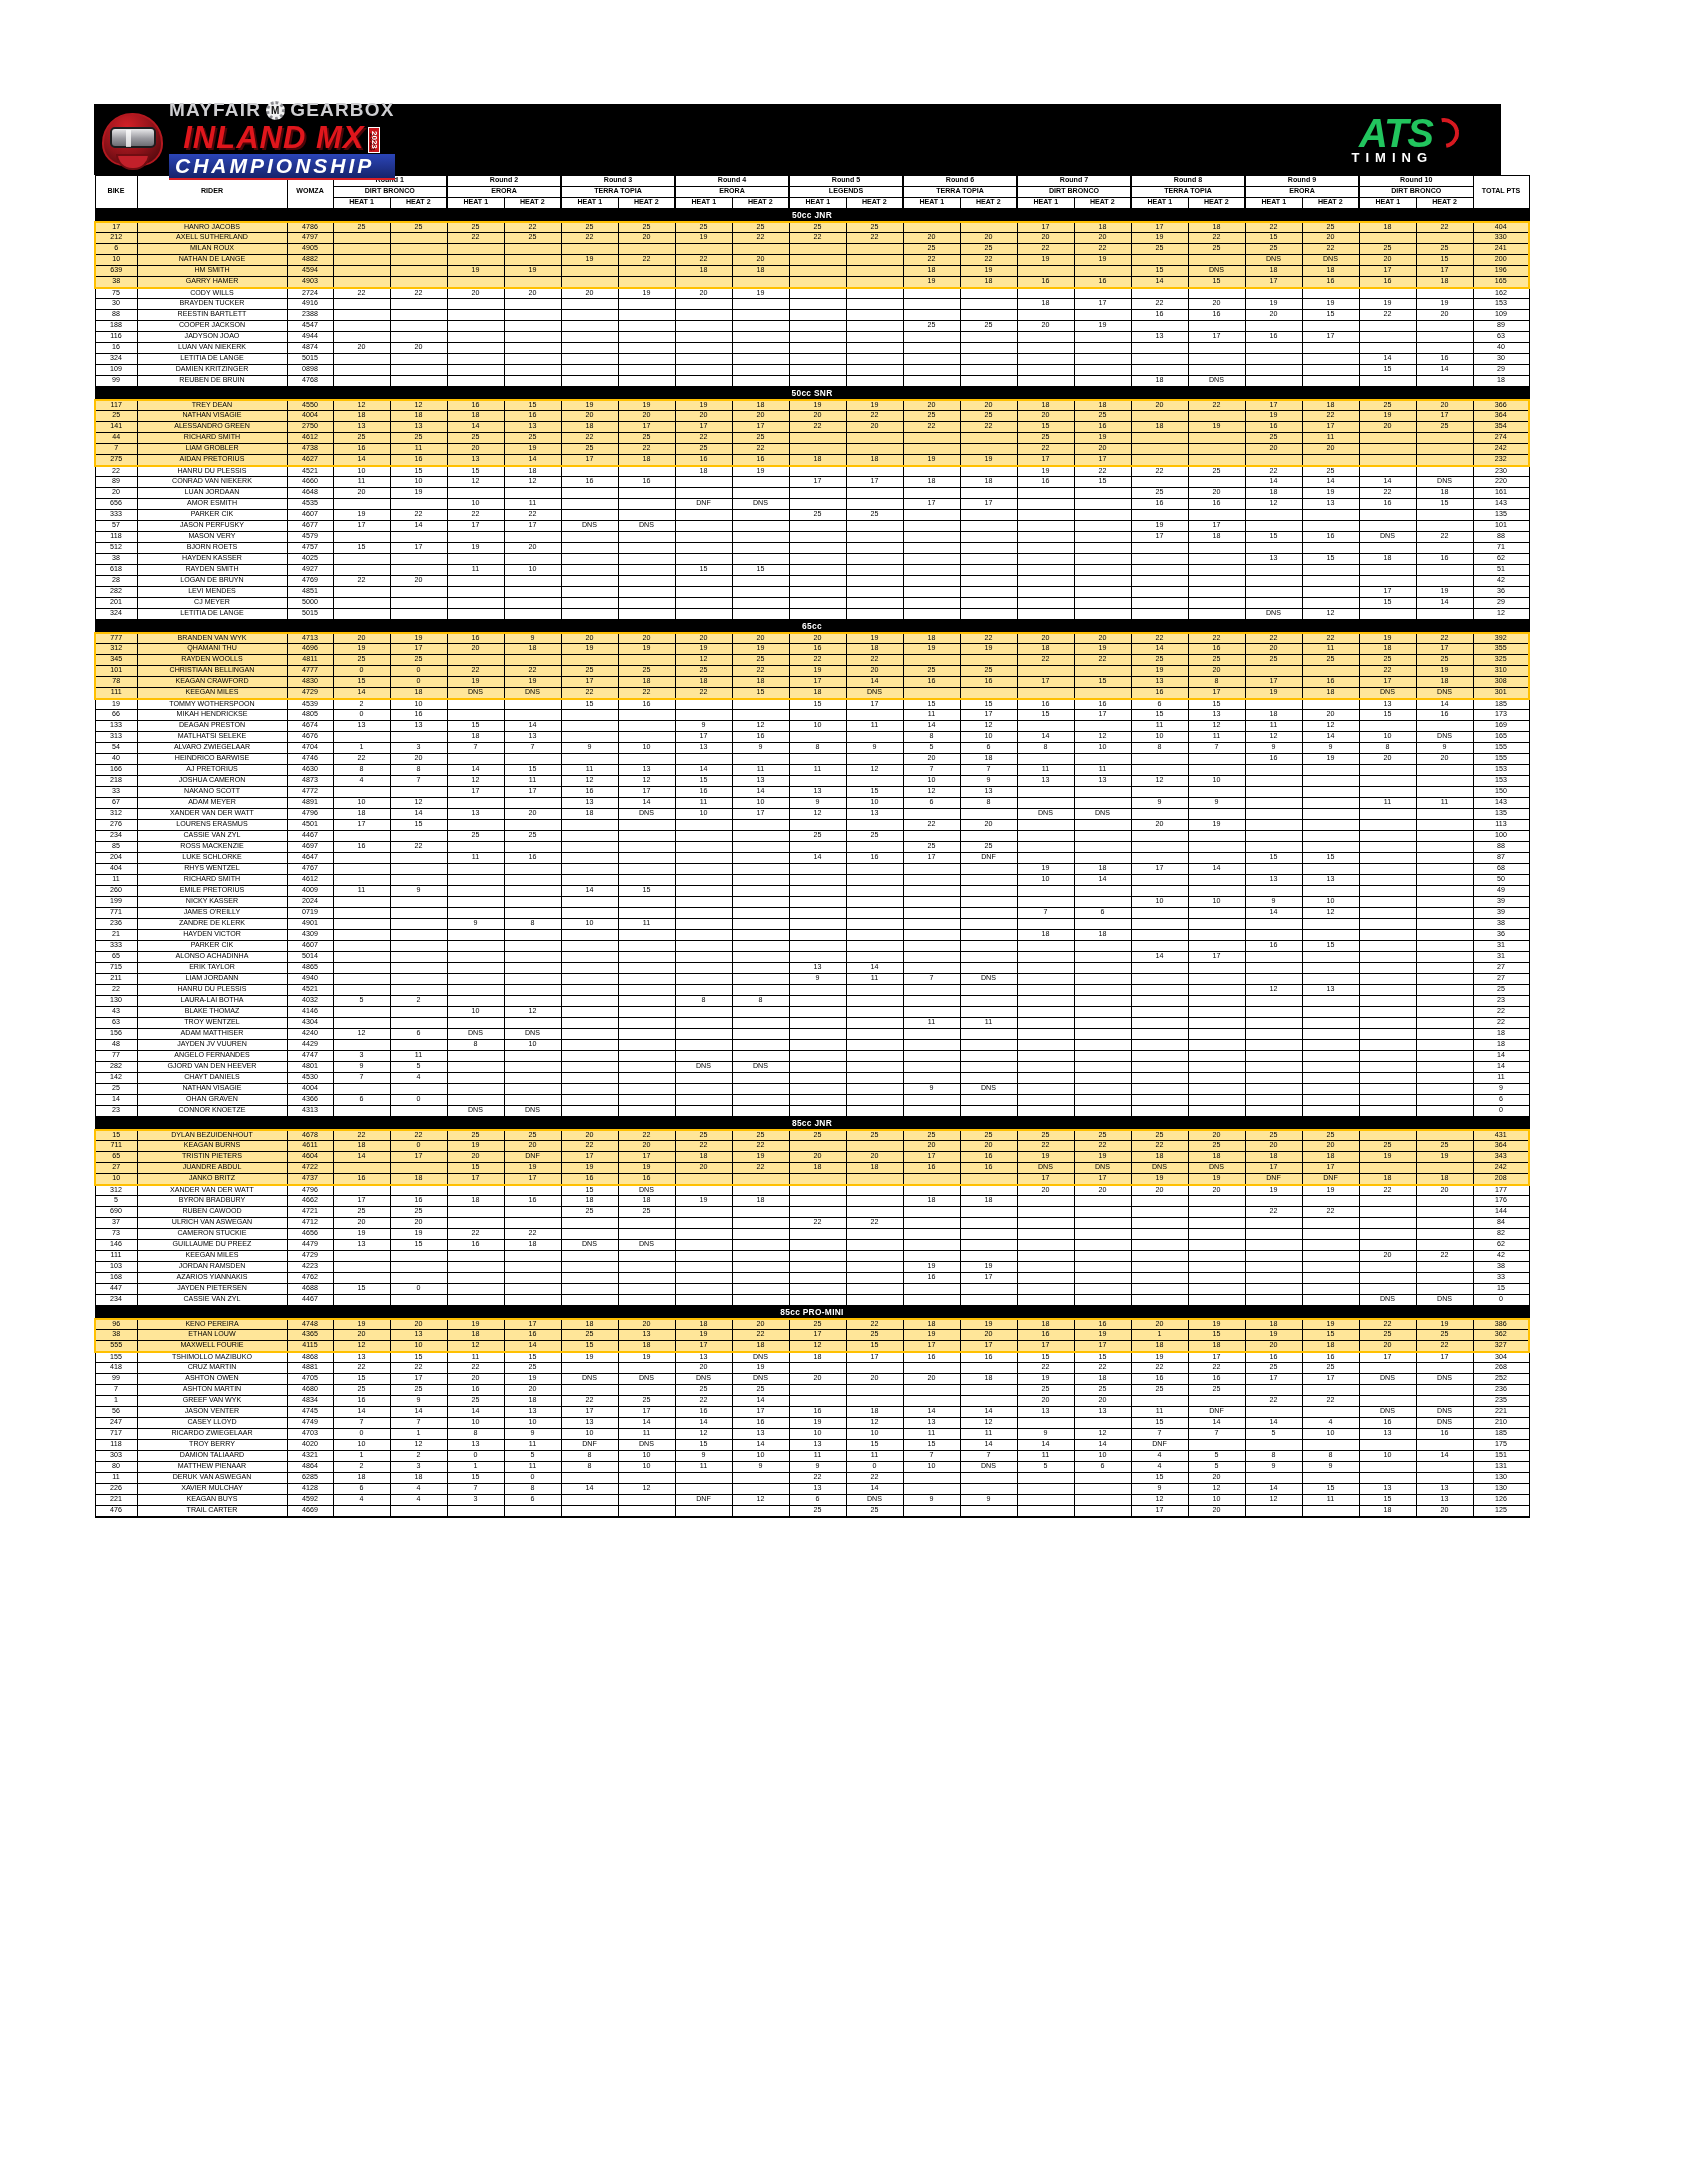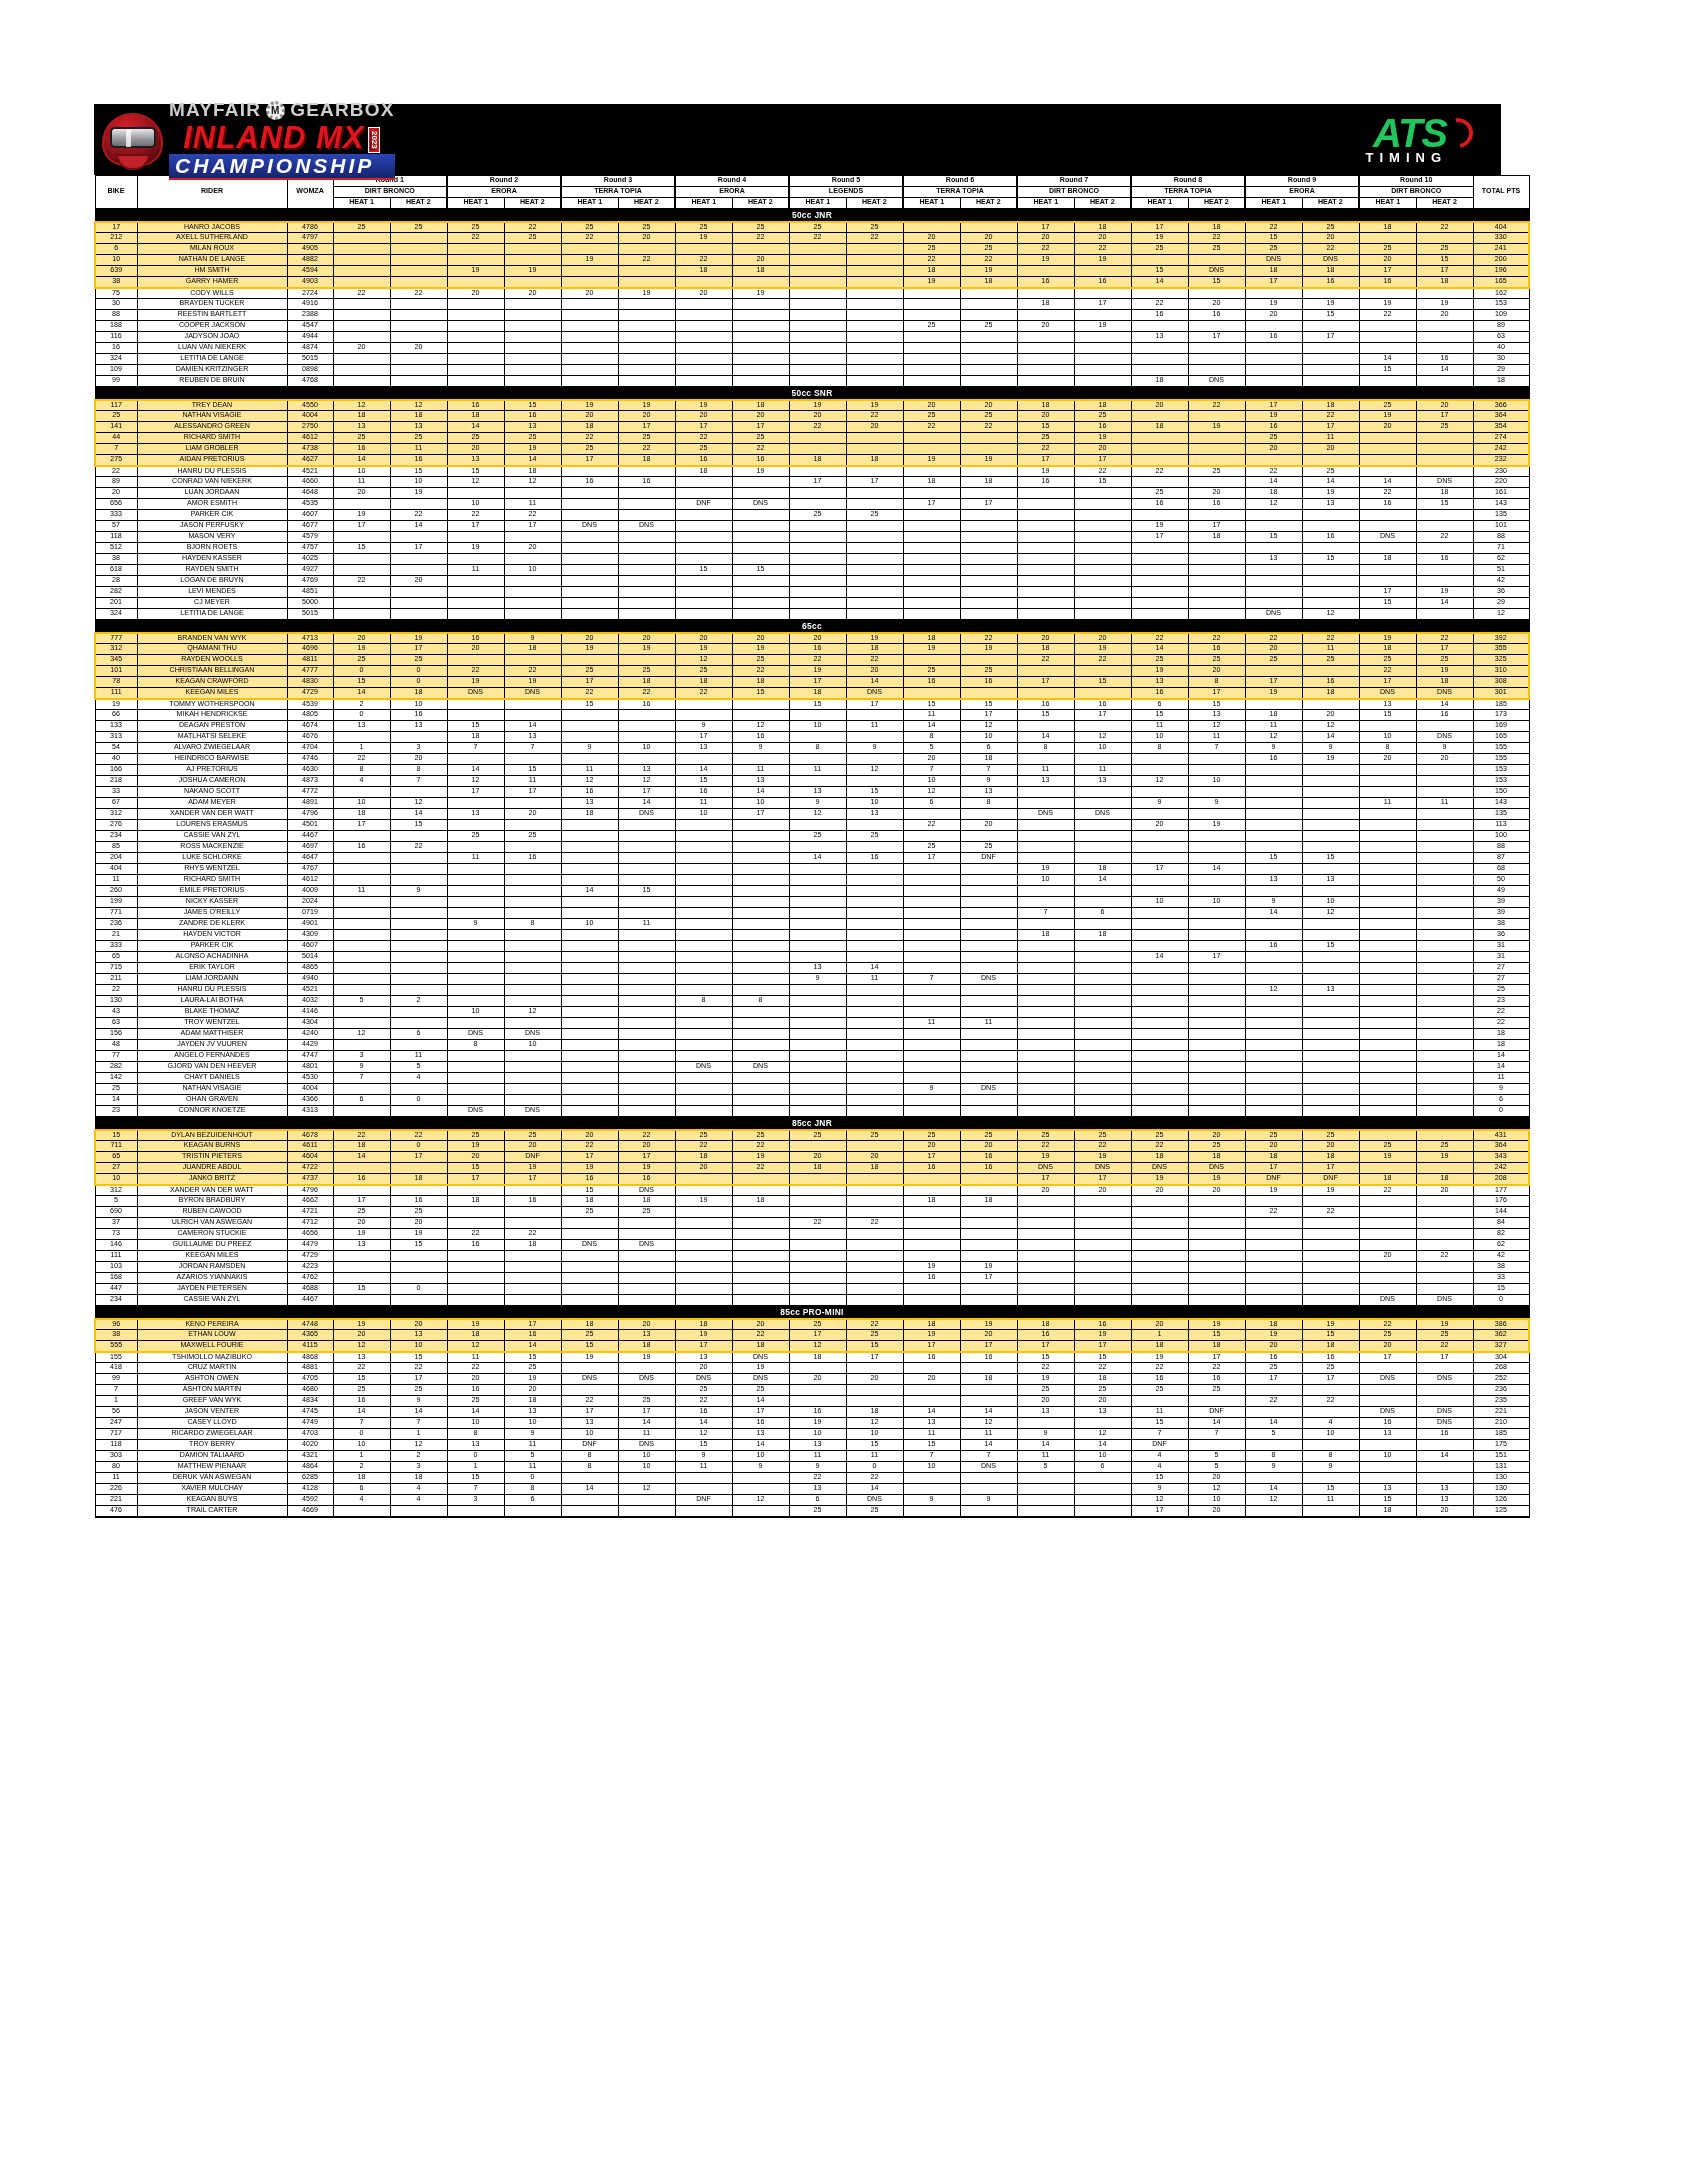--- a/index.html
+++ b/index.html
@@ -17,21 +17,21 @@
   }
 
   
   .banner {
     width: 1407px;
     height: 71px;
     background: #000000;
     display: flex;
     align-items: center;
     justify-content: space-between;
-    padding: 0 18px 0 8px;
+    padding: 0 32px 0 8px;
     position: relative;
   }
   .logo-left { display: flex; align-items: center; gap: 6px; }
   .helmet {
     width: 61px; height: 57px; position: relative; flex: none;
   }
   .helmet .shell {
     position: absolute; left: 0; top: 2px; width: 61px; height: 53px;
     border-radius: 30px 30px 22px 22px;
     background: radial-gradient(circle at 40% 25%, #d42027 0%, #8c1219 55%, #3a0609 100%);

